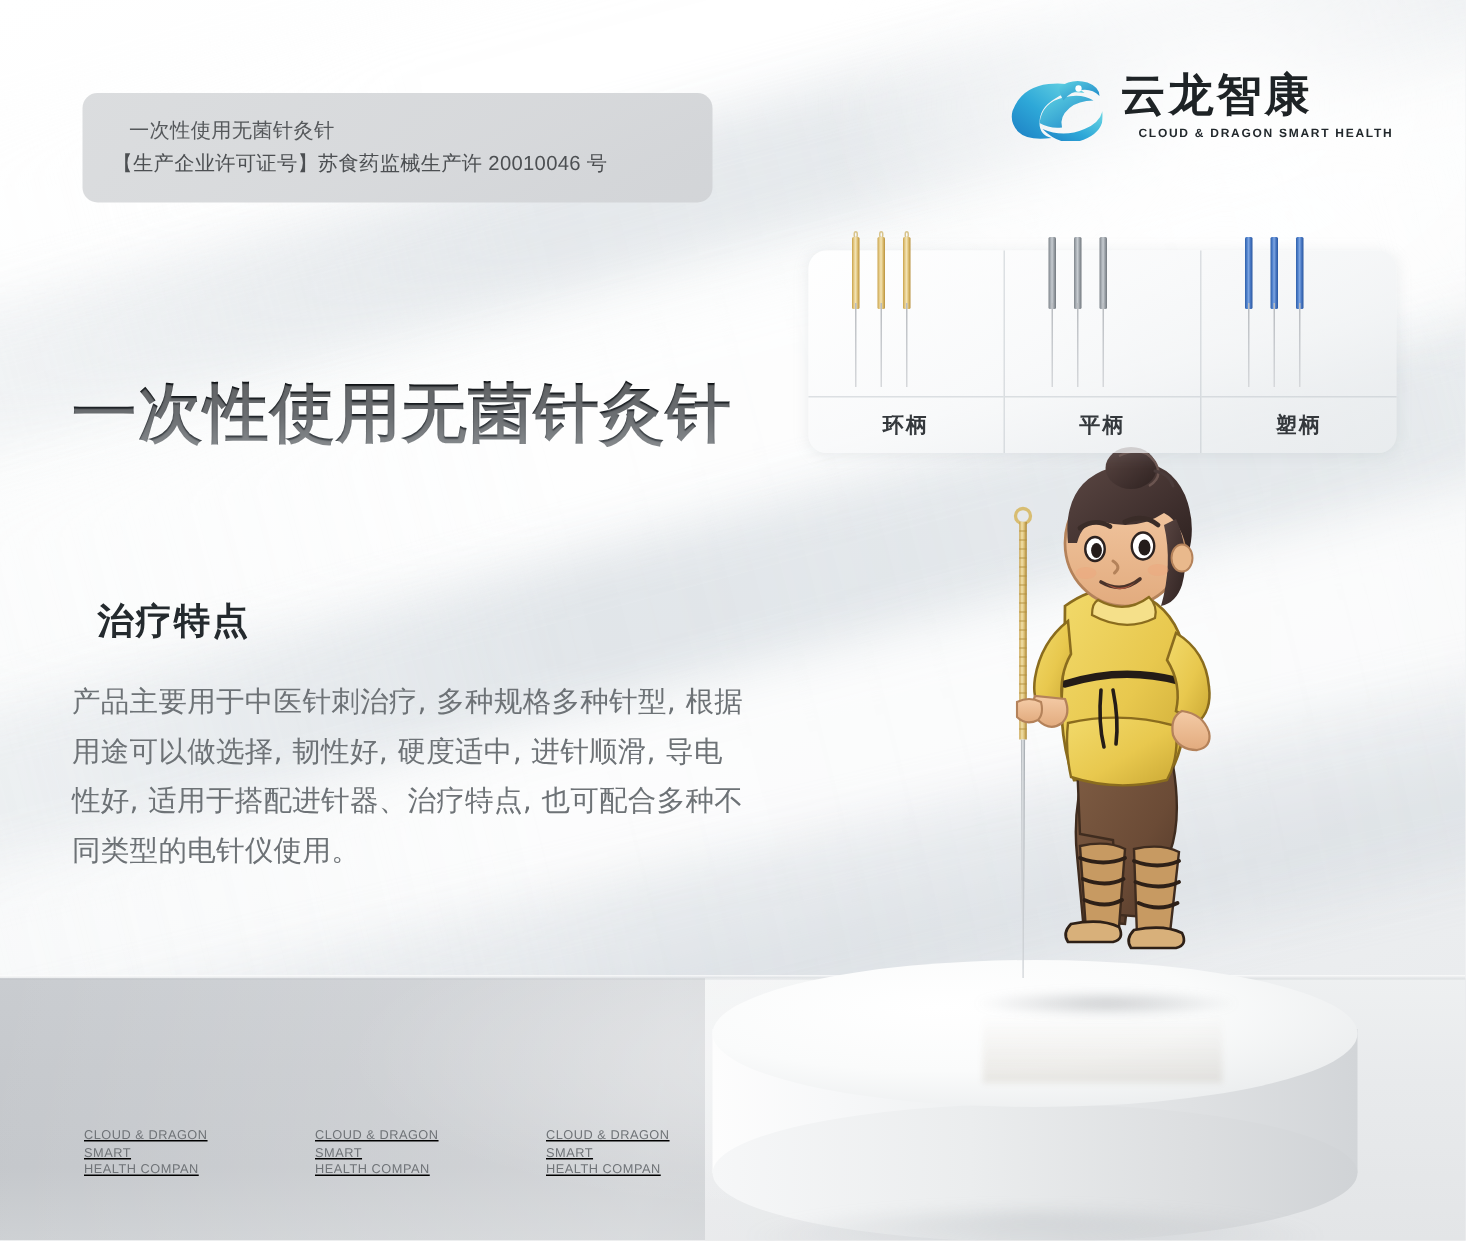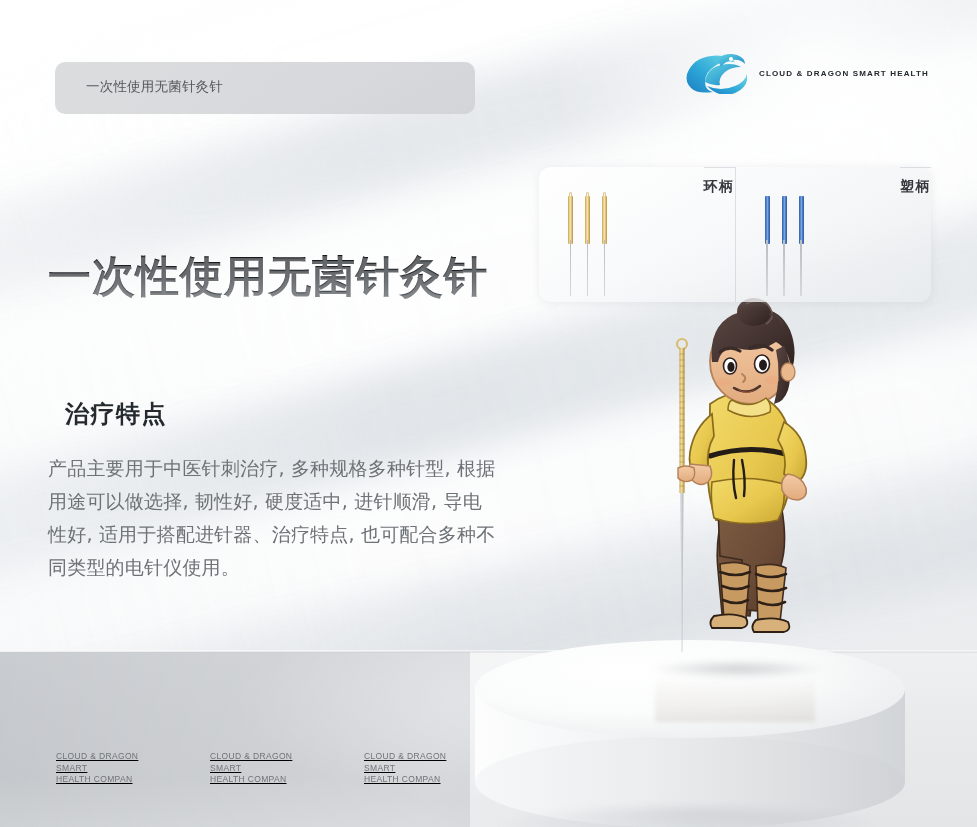--- a/index.html
+++ b/index.html
@@ -99,32 +99,32 @@
   
   .brand { position:absolute; right:48px; top:48px; display:flex; align-items:center; gap:12px; }
   .brand-mark { width:62px; height:46px; display:block; }
   .brand-text { display:flex; flex-direction:column; }
   .brand-cn {
     font-family:"DejaVu Sans","Liberation Sans",sans-serif;
     font-size:30px; font-weight:700; color:#1e2326; letter-spacing:2px; line-height:1;
   }
   .brand-en {
     font-size:8px; font-weight:700; color:#22282c; letter-spacing:1.15px;
-    margin-top:5px; text-align:center;
+    margin-top:5px; text-align:center;margin-left:12px;
   }
 
   
   .needles {
     position:absolute; left:539px; top:167px; width:392px; height:135px;
     border-radius:12px;
     background:linear-gradient(150deg,rgba(255,255,255,.92) 0%,rgba(248,249,250,.82) 40%,rgba(233,236,238,.78) 100%);
     box-shadow:0 1px 10px rgba(150,158,166,.18);
     display:flex;
   }
-  .ncard { flex:1; position:relative; display:flex; flex-direction:row; }
+  .ncard { flex:1; position:relative; display:flex; flex-direction:column; }
   .ncard + .ncard { border-left:1px solid rgba(190,196,202,.5); }
   .ncard-img { flex:1; position:relative; }
   .ncard-label {
     height:38px; border-top:1px solid rgba(190,196,202,.5);
     display:flex; align-items:center; justify-content:center;
     font-family:"DejaVu Sans","Liberation Sans",sans-serif;
     font-size:14px; font-weight:600; color:#34383c; letter-spacing:1.5px;
   }
 
   .needle { position:absolute; bottom:6px; width:5px; }
@@ -355,20 +355,21 @@
 
         <path d="M76 320 q20 -4 32 2 q4 8 -4 10 l-30 0 q-4 -6 2 -12 z" fill="#d8b07a" stroke="#2e2017" stroke-width="1.8"></path>
         <path d="M118 324 q20 -4 32 2 q4 8 -4 10 l-30 0 q-4 -6 2 -12 z" fill="#d8b07a" stroke="#2e2017" stroke-width="1.8"></path>
       </g>
     </svg>
   </div>
   <div class="char-refl"></div>
 
   <div class="reg-box">
     <div class="reg-line first">一次性使用无菌针灸针</div>
+    <div class="reg-line">【生产企业许可证号】苏食药监械生产许 20010046 号</div>
   </div>
 
   <div class="brand">
     <span class="brand-mark-wrap">
       <svg class="brand-mark" viewBox="0 0 62 46" xmlns="http://www.w3.org/2000/svg">
         <defs>
           <linearGradient id="dg" x1="0" y1="1" x2="1" y2="0">
             <stop offset="0%" stop-color="#1c7fc4"></stop>
             <stop offset="45%" stop-color="#2ea8d8"></stop>
             <stop offset="100%" stop-color="#6fd9e4"></stop>
@@ -379,20 +380,21 @@
           </linearGradient>
         </defs>
         <path d="M2 26 q6 -16 24 -18 q16 -2 24 6 q-12 -2 -20 4 q-10 6 -10 16 q0 8 8 10 q-16 2 -22 -4 q-6 -6 -4 -14 z" fill="url(#dg)"></path>
         <path d="M20 34 q2 -14 16 -17 q12 -3 20 2 q-10 0 -16 5 q-7 6 -5 13 q-8 1 -15 -3 z" fill="url(#dg2)"></path>
         <path d="M33 10 q9 -6 19 -3 q8 3 8 9 q-5 -5 -12 -4 q-8 1 -12 7 q-3 -5 -3 -9 z" fill="url(#dg2)"></path>
         <path d="M22 38 q14 6 28 0 q10 -4 12 -12 q2 12 -10 18 q-16 8 -30 -6 z" fill="url(#dg)"></path>
         <circle cx="46" cy="11" r="2.1" fill="#ffffff"></circle>
       </svg>
     </span>
     <span class="brand-text">
+      <span class="brand-cn">云龙智康</span>
       <span class="brand-en">CLOUD &amp; DRAGON SMART HEALTH</span>
     </span>
   </div>
 
   <div class="needles">
 
     <div class="ncard">
       <div class="ncard-img">
         <div class="needle gold nd-a">
             <span class="loop"></span>
@@ -406,20 +408,37 @@
           </div>
         <div class="needle gold nd-c">
             <span class="loop"></span>
             <span class="handle"></span>
             <span class="shaft"></span>
           </div>
       </div>
       <div class="ncard-label">环柄</div>
     </div>
 
+    <div class="ncard">
+      <div class="ncard-img">
+        <div class="needle silver nd-a">
+            <span class="handle"></span>
+            <span class="shaft"></span>
+          </div>
+        <div class="needle silver nd-b">
+            <span class="handle"></span>
+            <span class="shaft"></span>
+          </div>
+        <div class="needle silver nd-c">
+            <span class="handle"></span>
+            <span class="shaft"></span>
+          </div>
+      </div>
+      <div class="ncard-label">平柄</div>
+    </div>
 
     <div class="ncard">
       <div class="ncard-img">
         <div class="needle plastic nd-a">
             <span class="handle"></span>
             <span class="shaft"></span>
           </div>
         <div class="needle plastic nd-b">
             <span class="handle"></span>
             <span class="shaft"></span>

